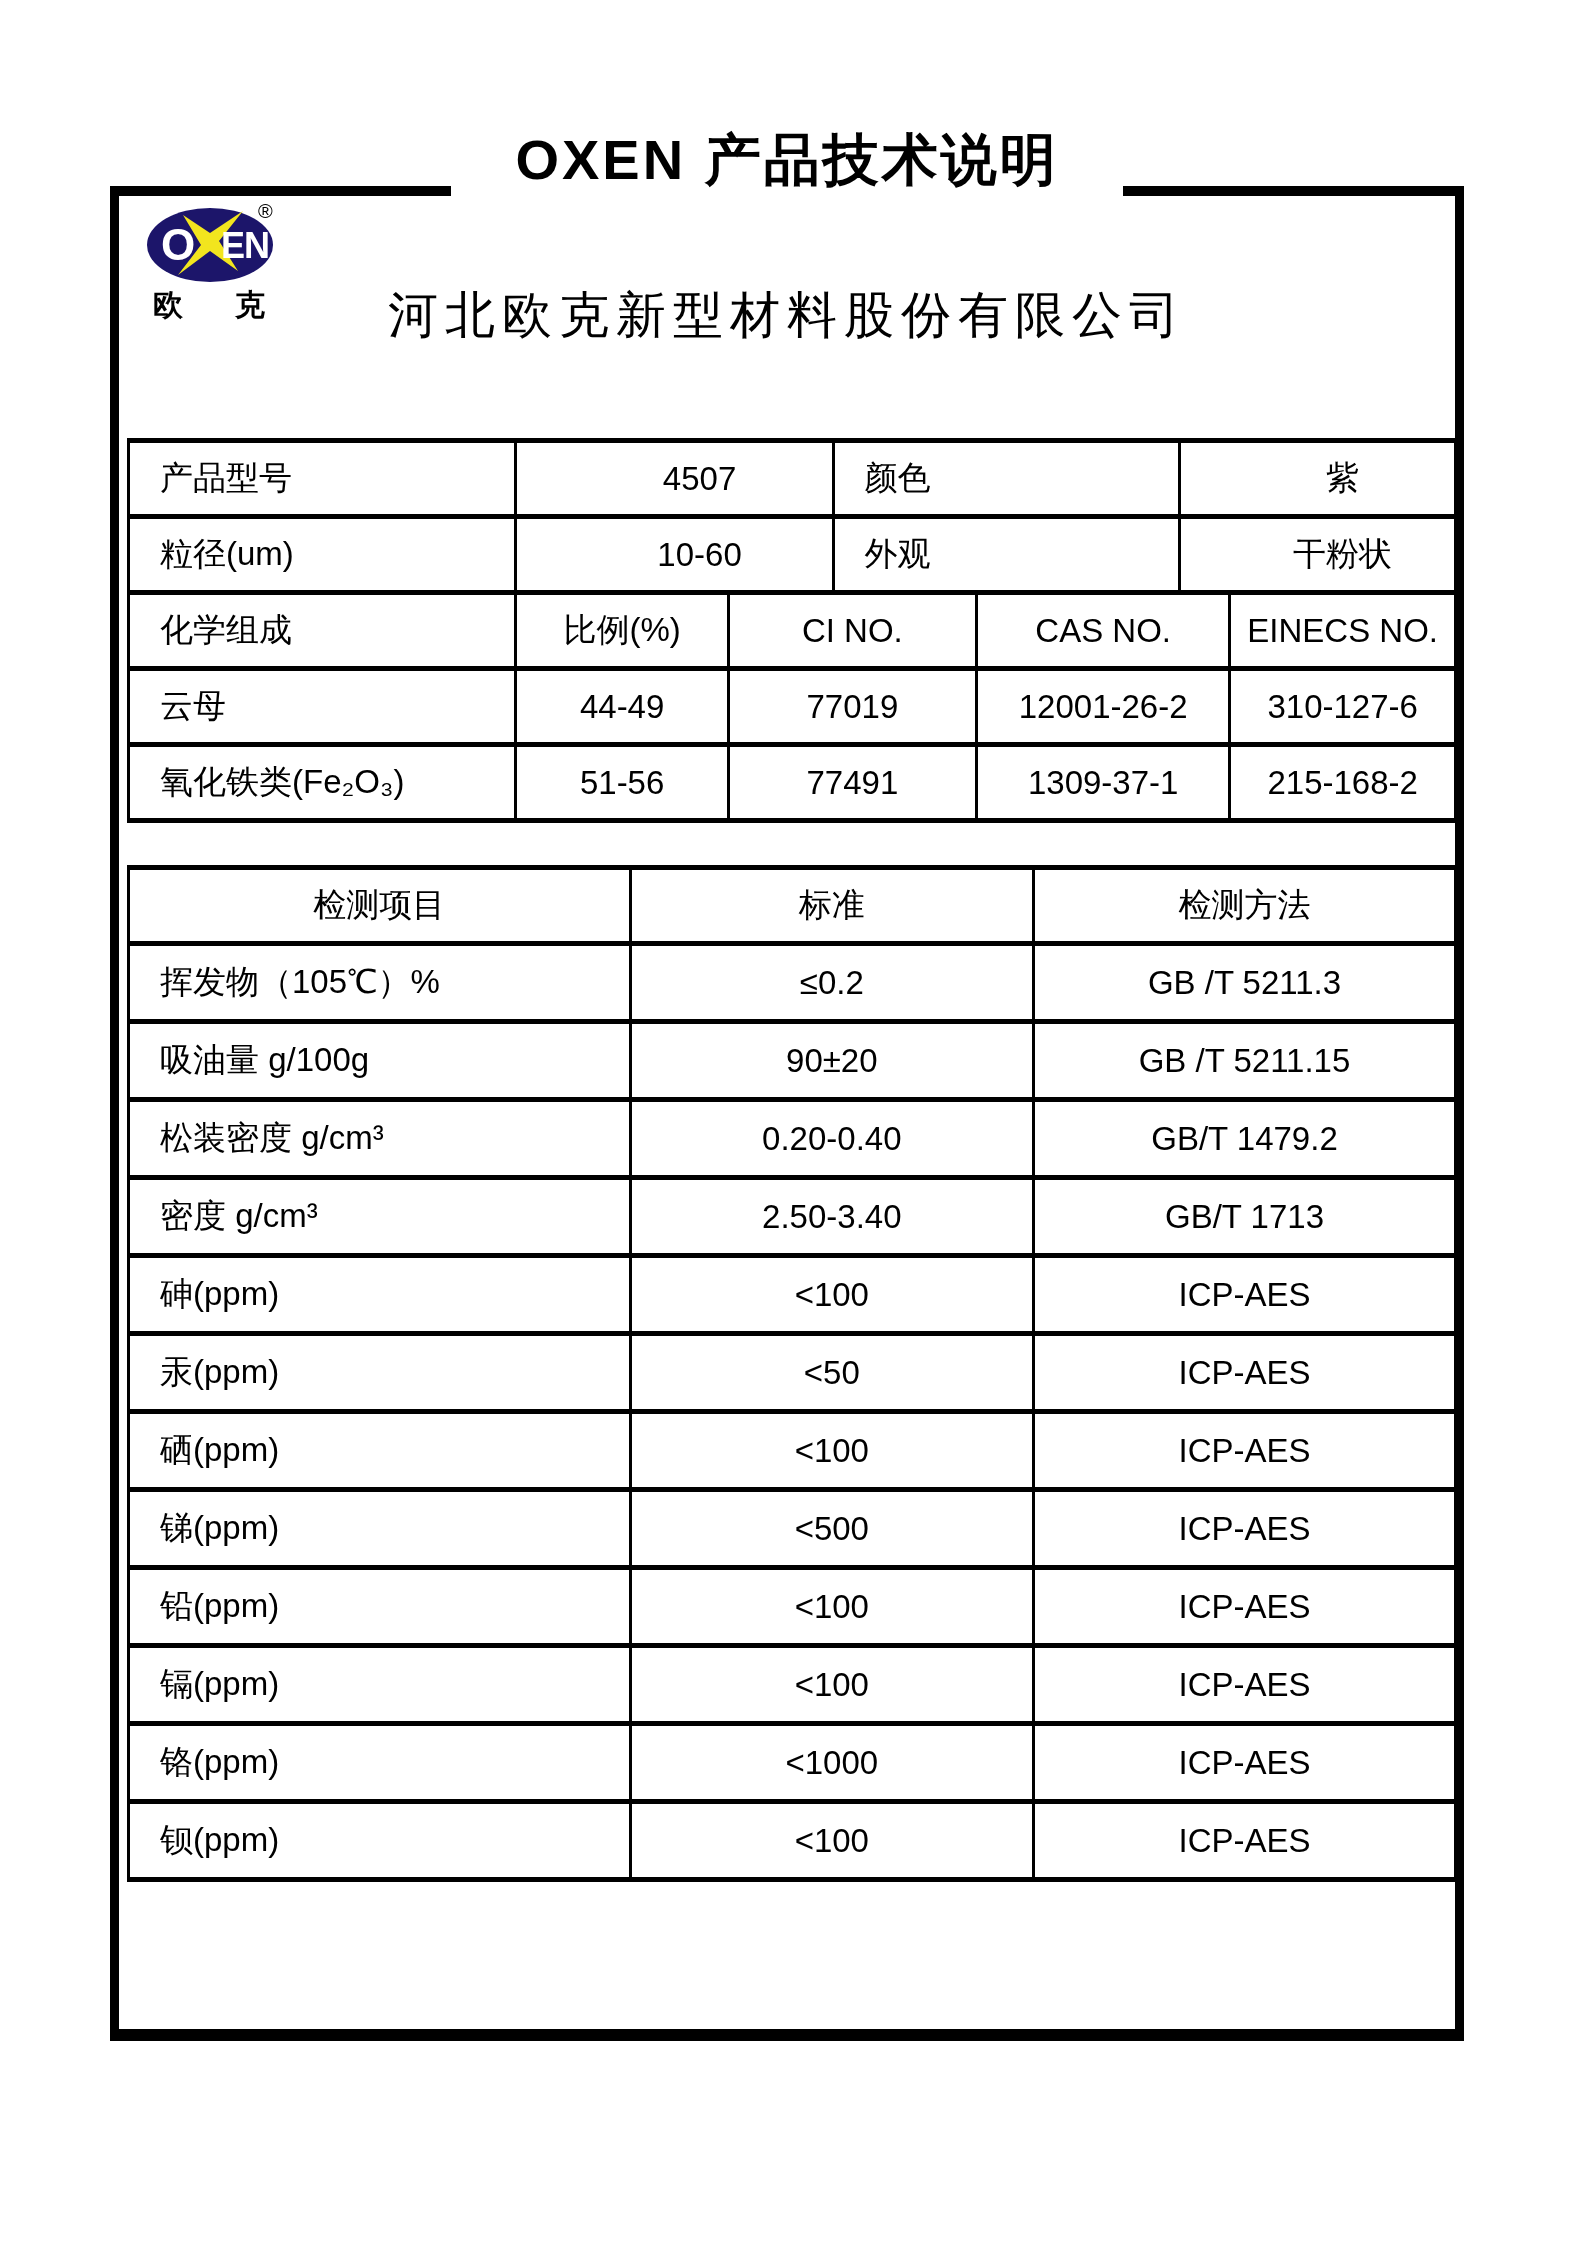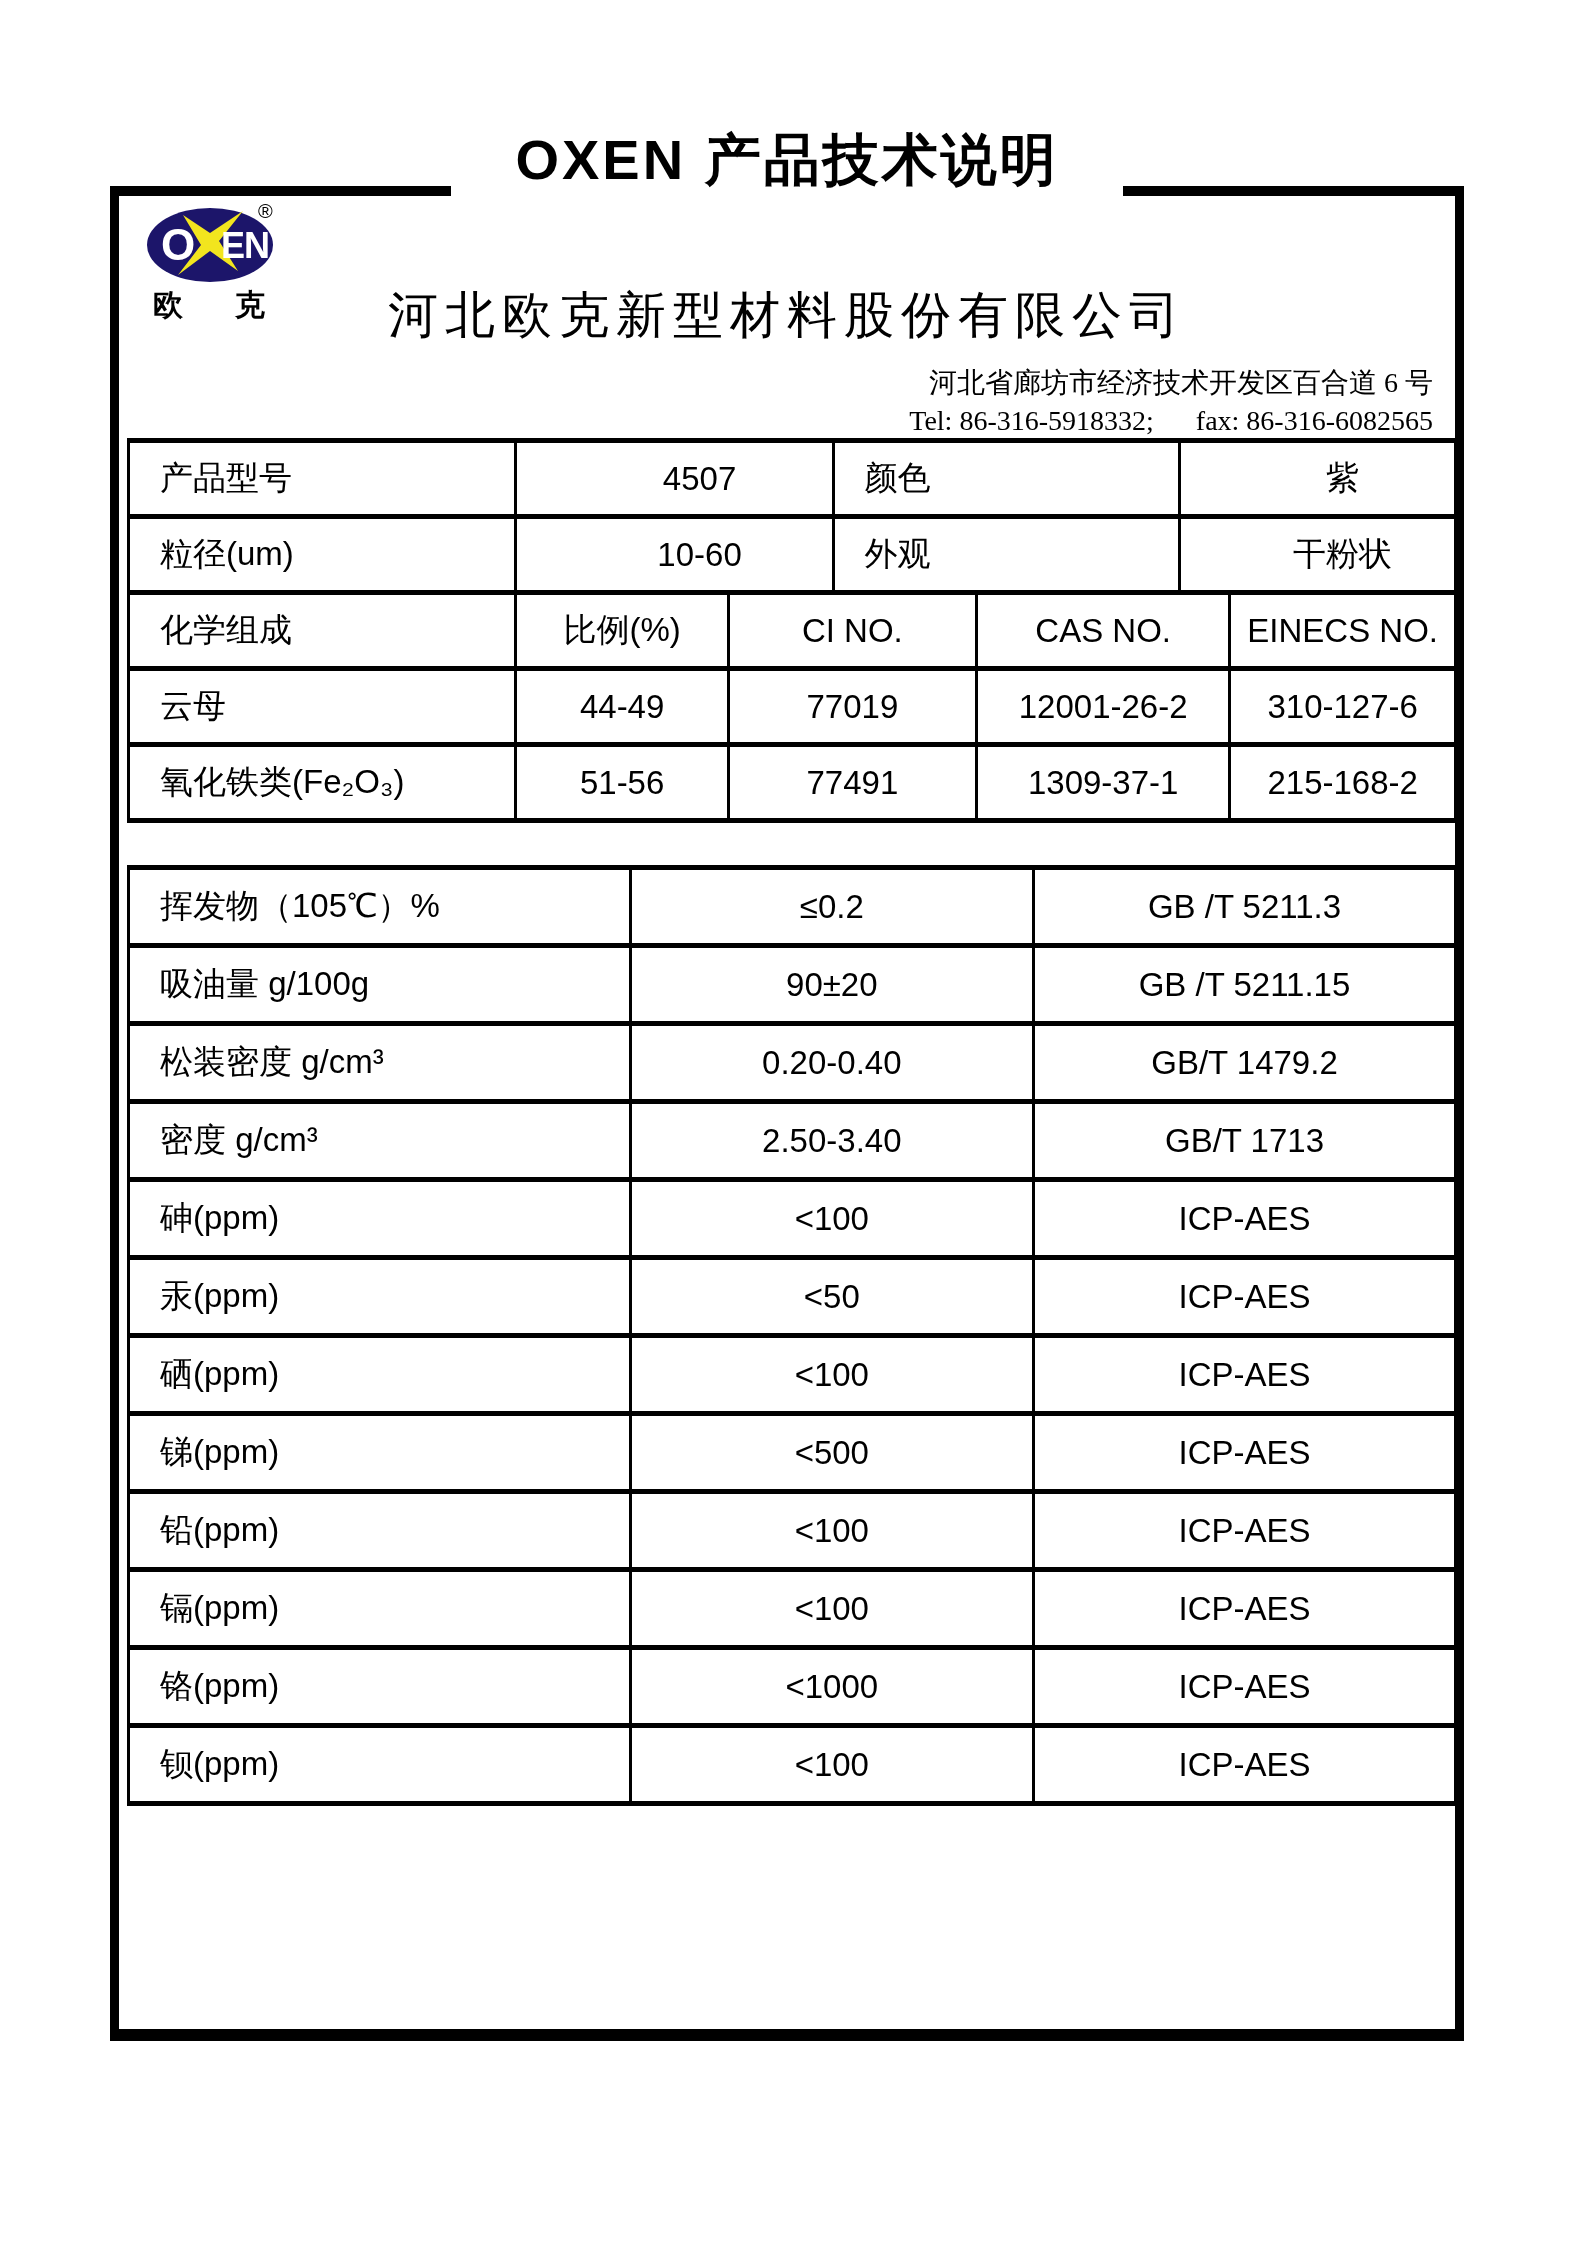--- a/index.html
+++ b/index.html
@@ -71,24 +71,20 @@
         <text x="111" y="18" font-size="20" fill="#000000">®</text>
       </svg>
     </div>
     <div class="logo-caption">
       <span>欧</span>
       <span>克</span>
     </div>
 
     <div class="company-name">河北欧克新型材料股份有限公司</div>
 
-    <div class="address">
-      <div>河北省廊坊市经济技术开发区百合道 6 号</div>
-      <div class="tel-line">Tel: 86-316-5918332;      fax: 86-316-6082565</div>
-    </div>
 
     <div class="table1-wrap">
       <table class="t1a">
         <colgroup>
             <col style="width:29.2%">
             <col style="width:23.9%">
             <col style="width:26.1%">
             <col style="width:20.8%">
           </colgroup>
         <tbody>
@@ -140,20 +136,25 @@
         </table>
     </div>
 
     <table class="test-table">
       <colgroup>
           <col style="width:37.8%">
           <col style="width:30.4%">
           <col style="width:31.8%">
         </colgroup>
       <tbody>
+          <tr class="r76">
+        <th class="cell-center">检测项目</th>
+        <th class="cell-center">标准</th>
+        <th class="cell-center">检测方法</th>
+      </tr>
       <tr class="r78">
         <td class="cell-left">挥发物（105℃）%</td>
         <td class="cell-center">≤0.2</td>
         <td class="cell-center">GB /T 5211.3</td>
       </tr>
       <tr class="r78">
         <td class="cell-left">吸油量 g/100g</td>
         <td class="cell-center">90±20</td>
         <td class="cell-center">GB /T 5211.15</td>
       </tr>

